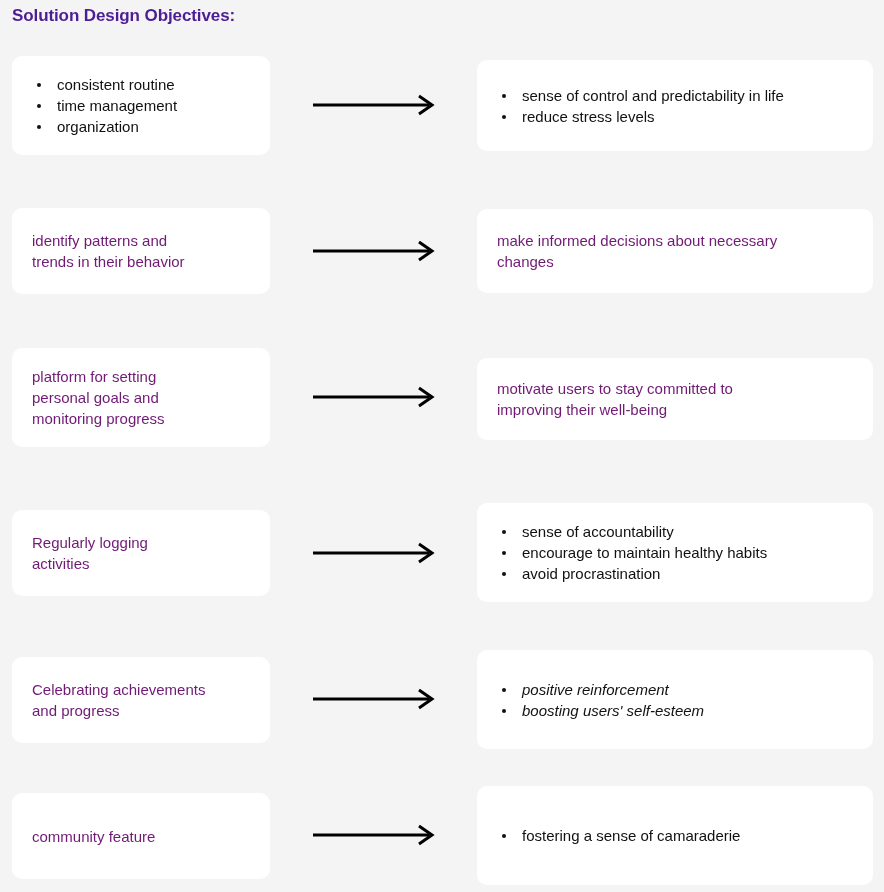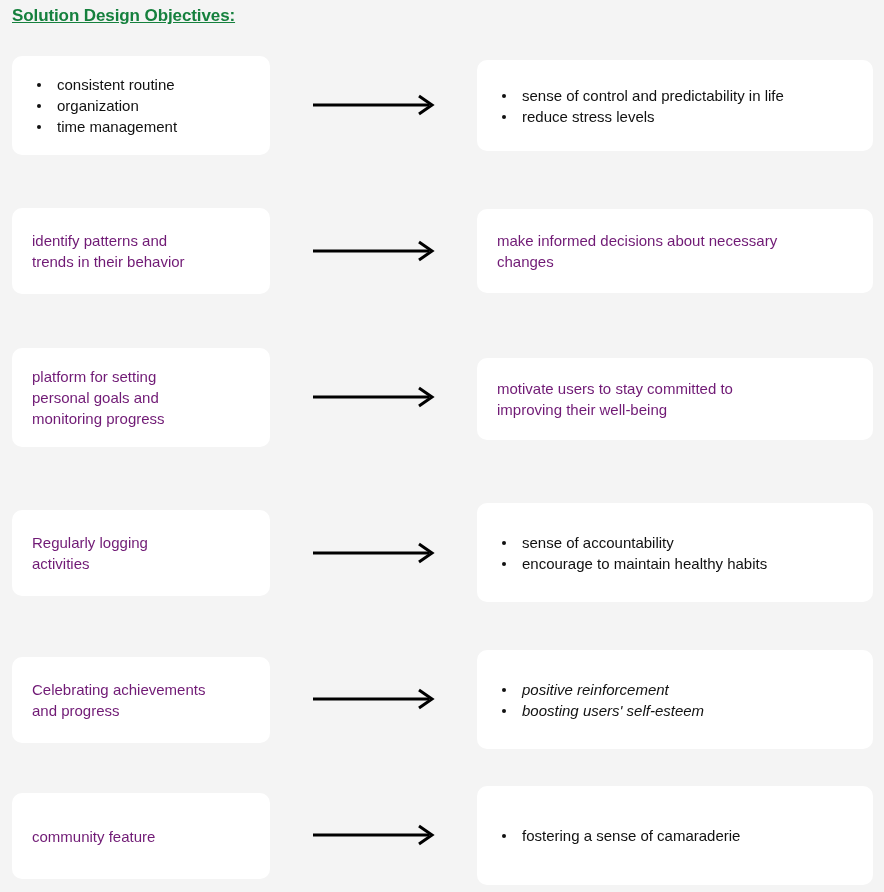--- a/index.html
+++ b/index.html
@@ -17,23 +17,22 @@
     position: relative;
   }
 
   #page-title {
     position: absolute;
     left: 12px;
     top: 6px;
     font-size: 17px;
     font-weight: bold;
     letter-spacing: -0.1px;
-    color: #15803d;
+    color: #4c1d95;
     white-space: nowrap;
-    text-decoration: underline;
   }
 
   .diagram {
     position: absolute;
     left: 0;
     top: 0;
     width: 884px;
     height: 892px;
   }
 
@@ -111,22 +110,22 @@
 </head>
 <body>
 
 <div id="page-title">Solution Design Objectives:</div>
 
 <div class="diagram" id="diagram-root">
     <div class="row" style="top: 0px;">
       <div class="card left" style="top: 56px; height: 99px;">
         <ul class="card-list">
           <li>consistent routine</li>
+          <li>time management</li>
           <li>organization</li>
-          <li>time management</li>
         </ul>
       </div>
       <div class="arrow" style="top: 93px;">
         <svg viewBox="0 0 126 24" xmlns="http://www.w3.org/2000/svg">
           <path d="M2 12 H118" stroke="#000000" stroke-width="3" fill="none" stroke-linecap="butt"></path>
           <path d="M108 3 L121 12 L108 21" stroke="#000000" stroke-width="3" fill="none" stroke-linecap="butt" stroke-linejoin="miter"></path>
         </svg>
       </div>
       <div class="card right" style="top: 60px; height: 91px;">
         <ul class="card-list">
@@ -176,20 +175,21 @@
       <div class="arrow" style="top: 541px;">
         <svg viewBox="0 0 126 24" xmlns="http://www.w3.org/2000/svg">
           <path d="M2 12 H118" stroke="#000000" stroke-width="3" fill="none" stroke-linecap="butt"></path>
           <path d="M108 3 L121 12 L108 21" stroke="#000000" stroke-width="3" fill="none" stroke-linecap="butt" stroke-linejoin="miter"></path>
         </svg>
       </div>
       <div class="card right" style="top: 503px; height: 99px;">
         <ul class="card-list">
           <li>sense of accountability</li>
           <li>encourage to maintain healthy habits</li>
+          <li>avoid procrastination</li>
         </ul>
       </div>
     </div>
     <div class="row" style="top: 0px;">
       <div class="card left" style="top: 657px; height: 86px;">
         <div class="card-text">Celebrating achievements
 and progress</div>
       </div>
       <div class="arrow" style="top: 687px;">
         <svg viewBox="0 0 126 24" xmlns="http://www.w3.org/2000/svg">

